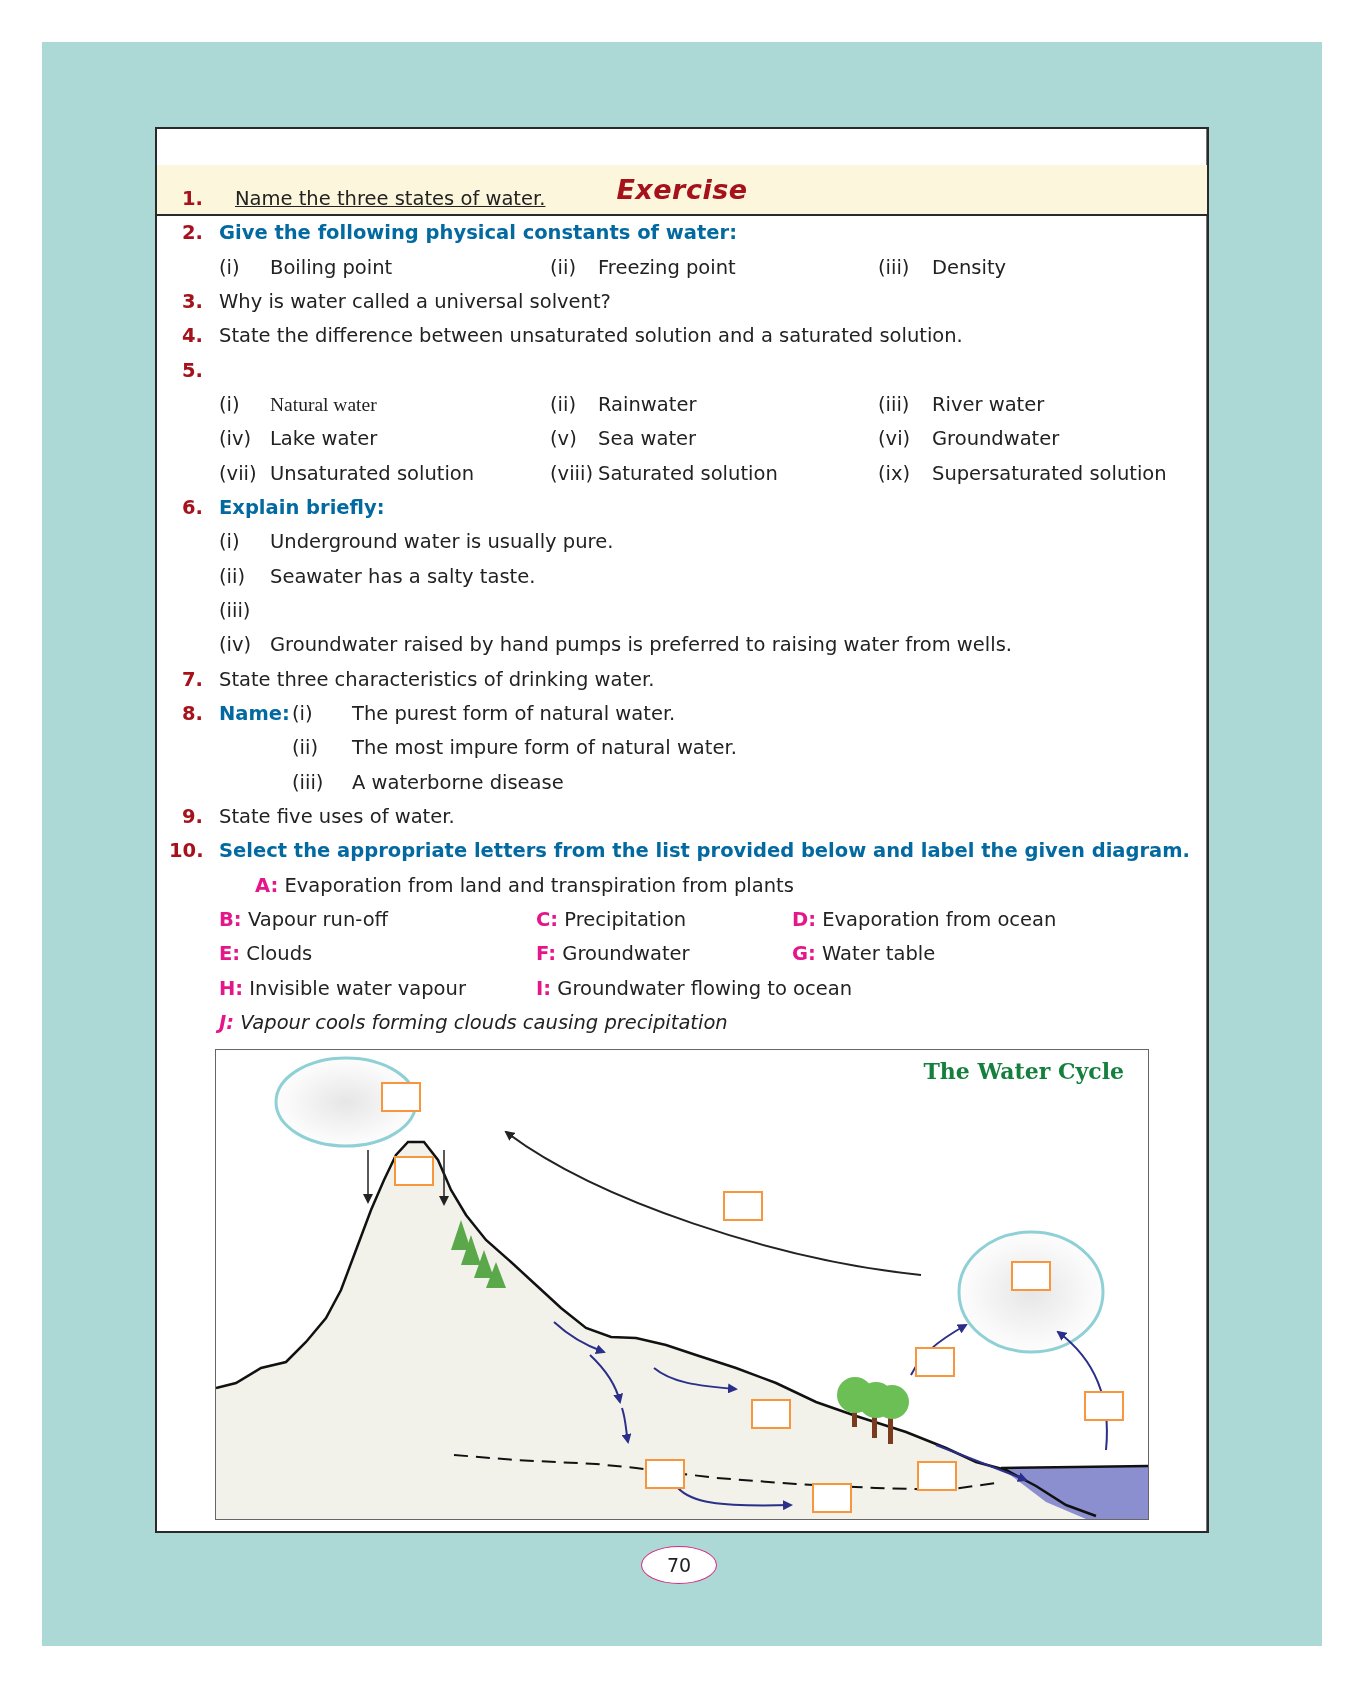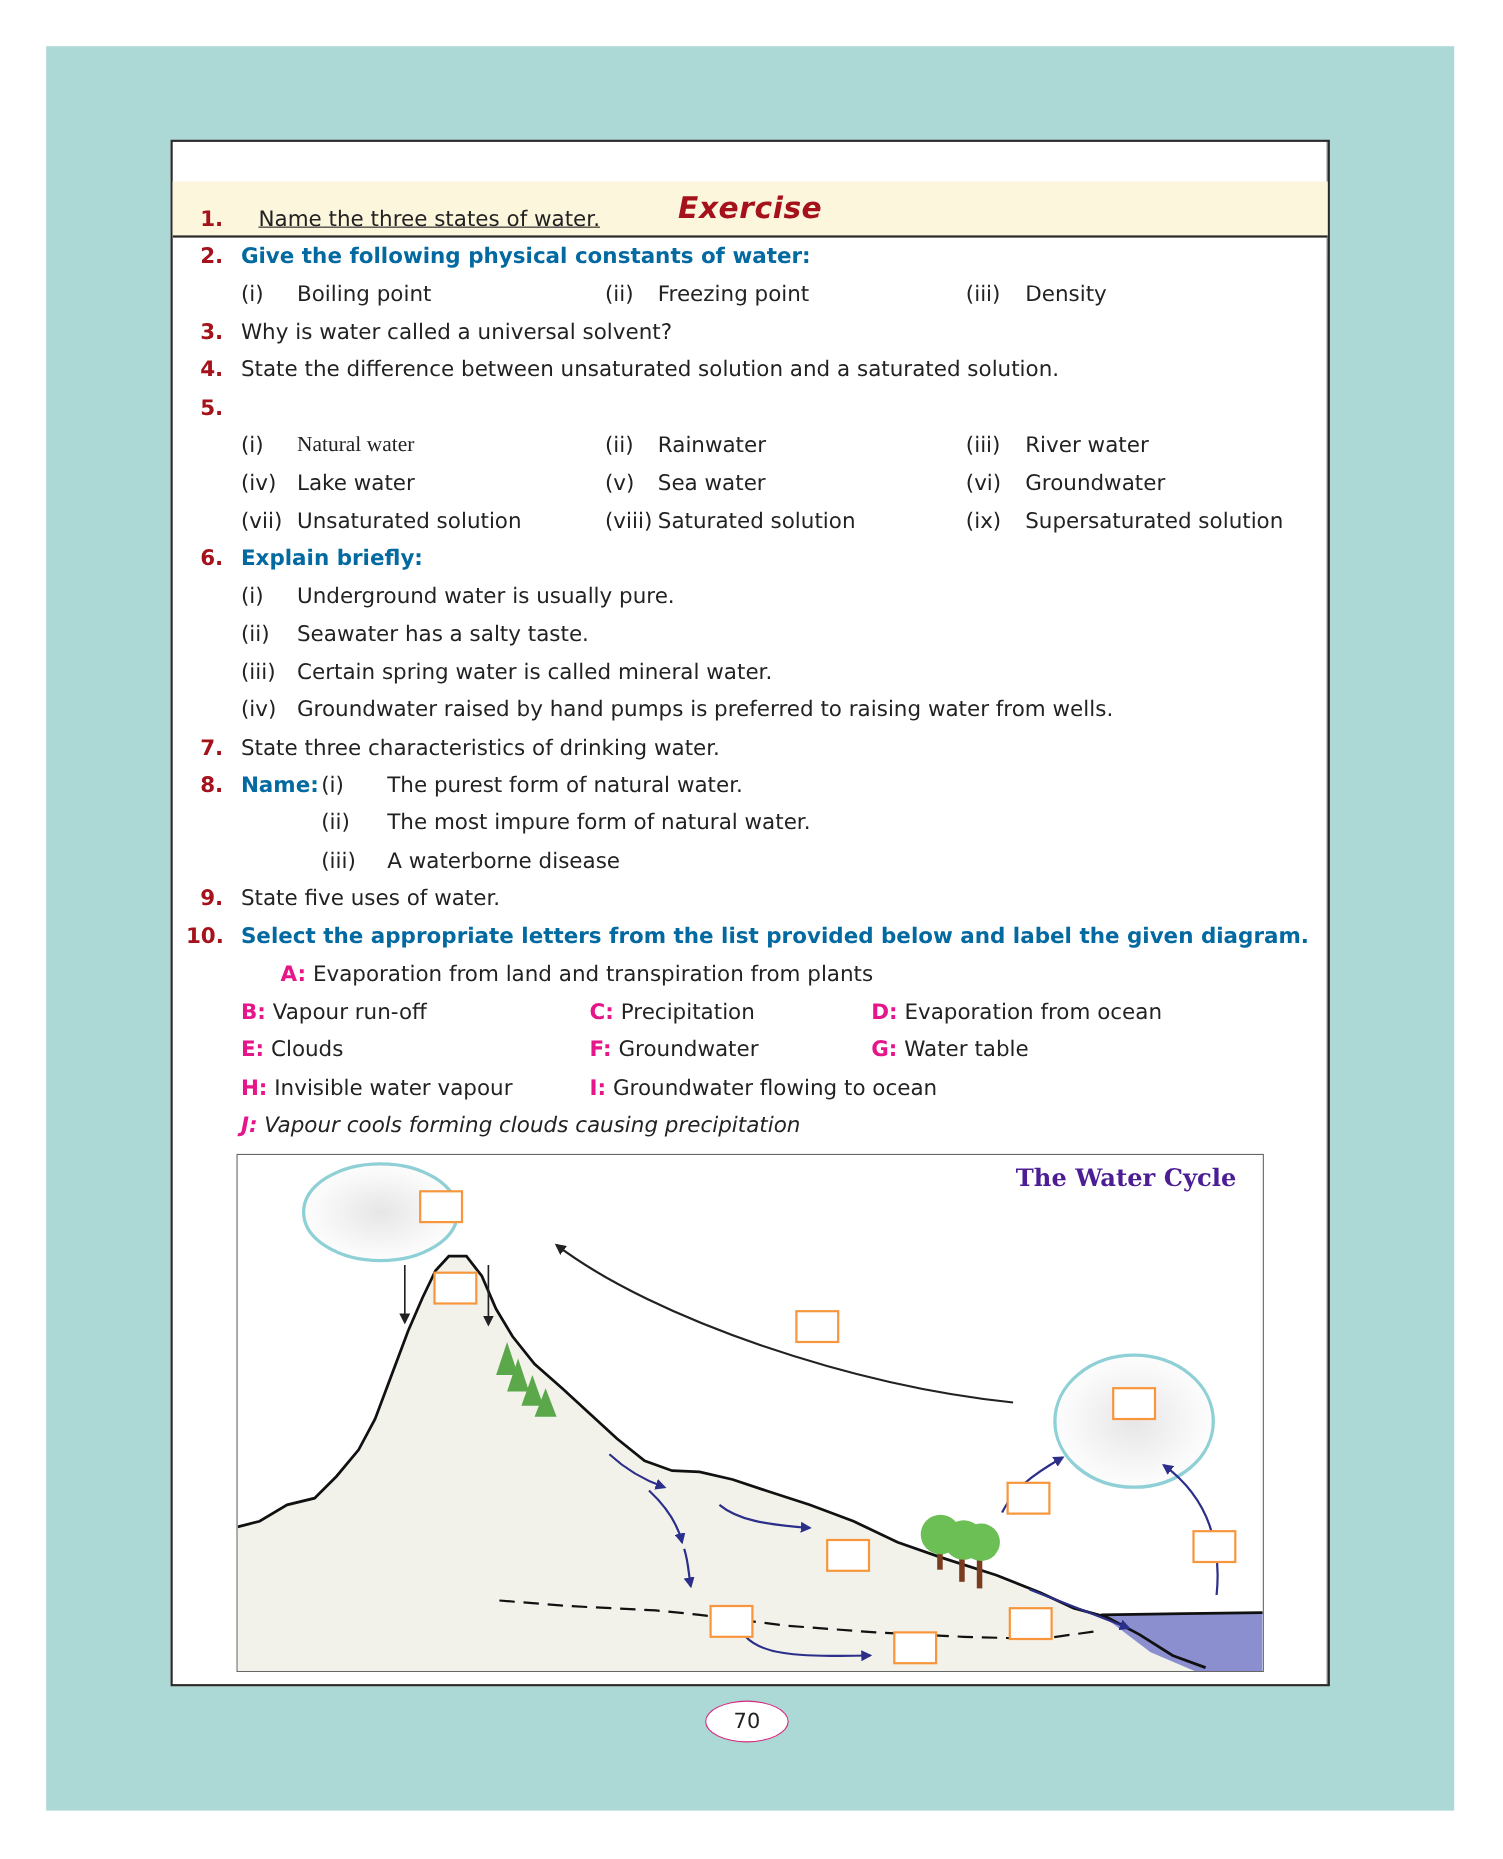--- a/index.html
+++ b/index.html
@@ -32,21 +32,21 @@
   .num { color: #a5121b; font-weight: bold; }
   .red { color: #0369a1; font-weight: bold; }
   .pink { color: #e5168a; font-weight: bold; }
   .diagram {
     position: absolute; left: 58px; top: 920px; width: 932px; height: 469px;
     border: 1.5px solid #666; background: #fff; overflow: hidden;
   }
   .diagram svg { position: absolute; left: 0; top: 0; }
   .diagram-title {
     position: absolute; right: 24px; top: 8px; font-family: "DejaVu Serif", "Liberation Serif", serif;
-    font-weight: bold; font-size: 22px; color: #4c1d95;
+    font-weight: bold; font-size: 22px; color: #15803d;
   }
   .page-num {
     position: absolute; left: 641px; top: 1546px; width: 74px; height: 36px;
     border: 1.5px solid #d8297f; border-radius: 50%; background: #fff;
     display: flex; align-items: center; justify-content: center;
     font-size: 19px; color: #222;
   }
 </style>
 </head>
 <body>
@@ -101,21 +101,20 @@
   <div class="line" style="left:721px; top:333px;">(ix)</div>
   <div class="line" style="left:775px; top:333px;">Supersaturated solution</div>
 
   <div class="line num" style="left:25px; top:367px;">6.</div>
   <div class="line red" style="left:62px; top:367px;">Explain briefly:</div>
   <div class="line" style="left:62px; top:401px;">(i)</div>
   <div class="line" style="left:113px; top:401px;">Underground water is usually pure.</div>
   <div class="line" style="left:62px; top:436px;">(ii)</div>
   <div class="line" style="left:113px; top:436px;">Seawater has a salty taste.</div>
   <div class="line" style="left:62px; top:470px;">(iii)</div>
-  <div class="line" style="left:113px; top:470px;">Certain spring water is called mineral water.</div>
   <div class="line" style="left:62px; top:504px;">(iv)</div>
   <div class="line" style="left:113px; top:504px;">Groundwater raised by hand pumps is preferred to raising water from wells.</div>
 
   <div class="line num" style="left:25px; top:539px;">7.</div>
   <div class="line" style="left:62px; top:539px;">State three characteristics of drinking water.</div>
 
   <div class="line num" style="left:25px; top:573px;">8.</div>
   <div class="line red" style="left:62px; top:573px;">Name:</div>
   <div class="line" style="left:135px; top:573px;">(i)</div>
   <div class="line" style="left:195px; top:573px;">The purest form of natural water.</div>

